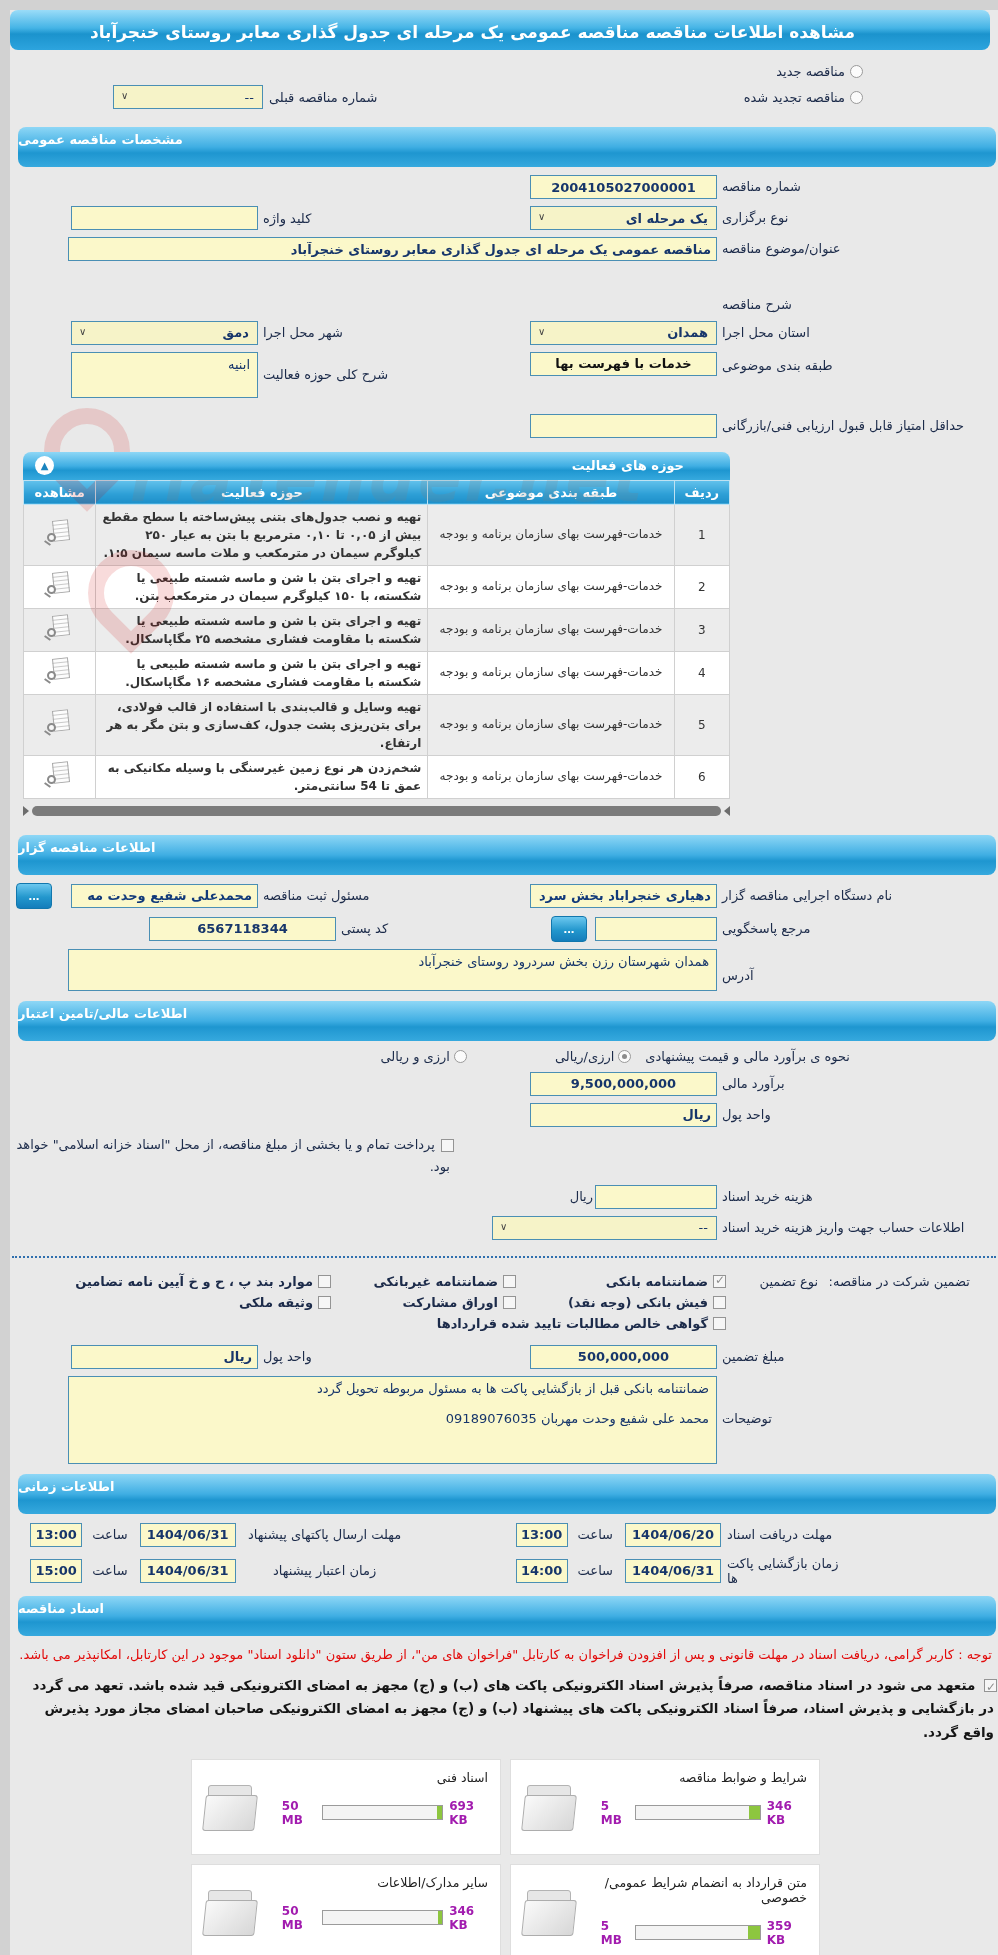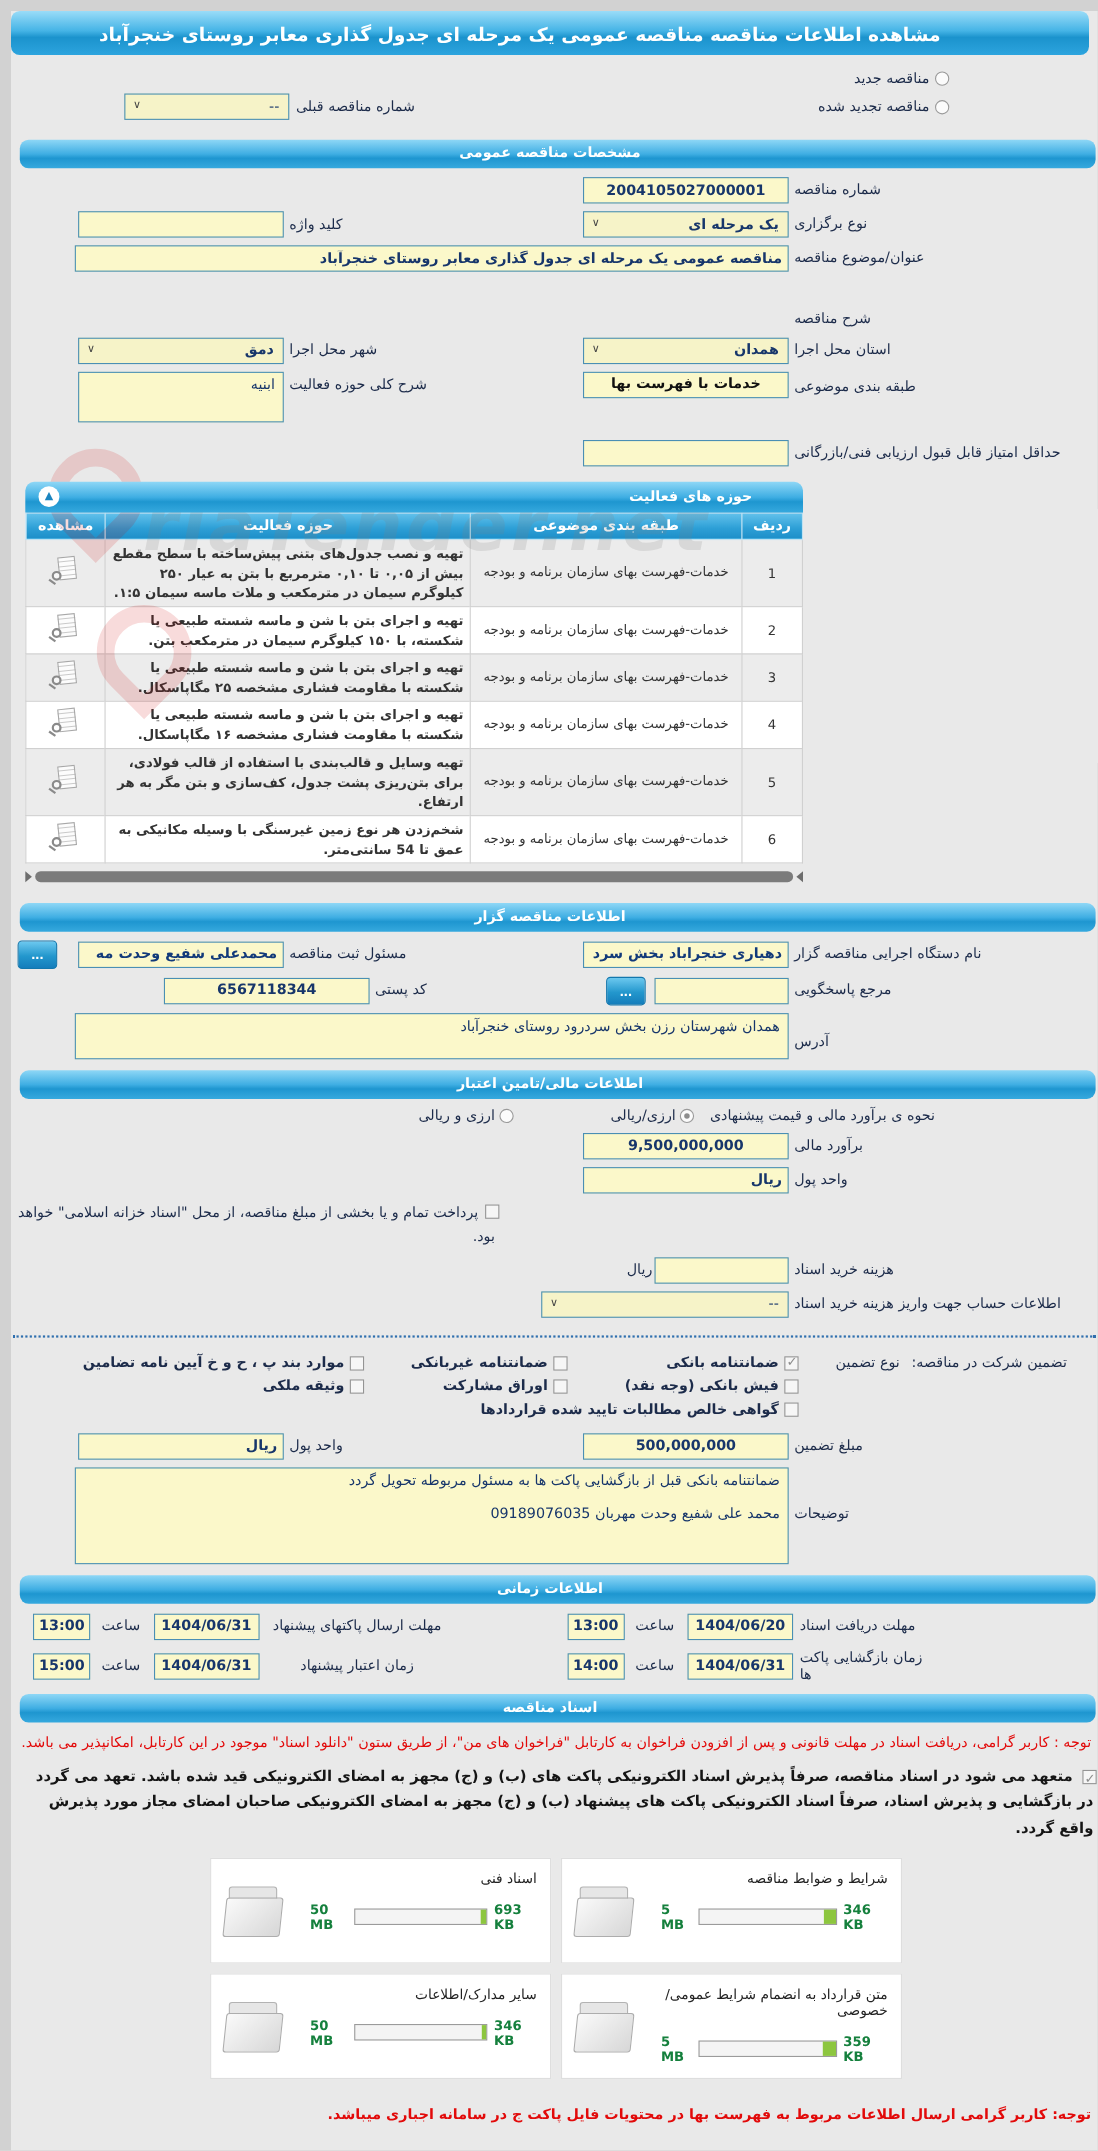--- a/index.html
+++ b/index.html
@@ -8,24 +8,24 @@
   .page { position:relative; margin-left:10px; margin-top:10px; background:#e9e9e9; min-height:1945px; overflow:hidden; }
 
   
   .titlebar{
     margin-right:8px; height:40px; border-radius:8px;
     background:linear-gradient(to bottom,#9adcf8 0%,#45b4e6 45%,#1b93cd 60%,#2da4de 100%);
     color:#fff; font-weight:bold; font-size:17px; line-height:44px;
     padding-right:135px; text-align:right; white-space:nowrap; overflow:hidden;
   }
   .secbar{
-    margin:10px 2px 8px 8px; height:26px; border-radius:8px; position:relative;
+    margin:10px 2px 8px 8px; height:40px; border-radius:8px; position:relative;
     background:linear-gradient(to bottom,#8ed7f6 0%,#3faee3 50%,#1e96d0 65%,#36a9de 100%);
     color:#fff; font-weight:bold; font-size:13px; line-height:26px;
-    padding-right:14px; text-align:center;
+    padding-right:14px; text-align:left;
   }
 
   
   .frow { display:flex; align-items:center; margin:7px 0; position:relative; }
   .lbl  { flex:0 0 281px; text-align:left; padding-left:5px; font-size:13px; color:#1c2b4a; line-height:1.35; }
   .lbl2 { flex:0 0 272px; text-align:left; padding-left:5px; font-size:13px; color:#1c2b4a; }
   .inp  { width:187px; height:24px; background:#FBF8CA; border:1px solid #4A8FB4;
           font-family:inherit; font-weight:bold; color:#17366b; font-size:13px; text-align:center; }
   .inp.right { text-align:right; padding:0 5px; }
   .inp.wide  { width:649px; }
@@ -108,21 +108,21 @@
   .hourlbl { padding:0 12px 0 10px; }
 
   
   .notice { color:#e20a0a; font-size:13px; text-align:right; margin:8px 6px; line-height:1.7; }
   .pledge { font-size:13.5px; font-weight:bold; color:#151515; text-align:right; margin:4px 4px 14px 8px; line-height:1.75; }
   .pledge .cb { margin-left:4px; margin-right:-3px; }
   .files { display:flex; flex-wrap:wrap; width:636px; gap:9px; margin:14px 178px 10px 0; }
   .fbox { width:310px; height:96px; background:#fff; border:1px solid #dedede; padding:10px 12px 8px; display:flex; }
   .fcontent { flex:1; display:flex; flex-direction:column; }
   .flabel { font-size:12.5px; color:#222; text-align:right; margin-bottom:14px; }
-  .fprog { display:flex; align-items:center; font-size:12px; font-weight:bold; color:#15803d; direction:ltr; justify-content:flex-end;margin-left:29px; }
+  .fprog { display:flex; align-items:center; font-size:12px; font-weight:bold; color:#a21caf; direction:ltr; justify-content:flex-end;margin-left:29px; }
   .pbar { width:148px; height:15px; border:1px solid #9b9b9b; background:#f4f4f4; margin:0 6px; position:relative; }
   .pfill { position:absolute; left:0; top:0; bottom:0; background:#8DC63F; }
   .folder { position:relative; width:56px; height:46px; margin-right:2px; align-self:center; }
   .folder .back { position:absolute; top:0; left:4px; width:44px; height:12px; background:#e6e6e6; border:1px solid #b3b3b3; border-radius:3px 3px 0 0; }
   .folder .front{ position:absolute; bottom:0; left:0; width:52px; height:36px;
                   background:linear-gradient(135deg,#fafafa,#d7d7d7); border:1px solid #adadad; border-radius:3px; transform:skewX(-6deg); }
 
   
   .wm-pin { position:absolute; width:86px; height:86px; border:16px solid #cc0000; opacity:.14;
             border-radius:50% 50% 50% 0; transform:rotate(-45deg); }
@@ -195,21 +195,21 @@
     <span class="lbl2">شهر محل اجرا</span>
     <span class="sel">
       <span style="font-weight:bold">دمق</span>
       <span class="chev">∨</span>
     </span>
   </div>
 
   <div class="frow" style="align-items:flex-start">
     <span class="lbl" style="margin-top:5px">طبقه بندی موضوعی</span>
     <input class="inp" style="color: rgb(17, 17, 17);" readonly="" value="خدمات با فهرست بها">
-    <span class="lbl2" style="margin-top:5px">شرح کلی حوزه فعالیت</span>
+    <span class="lbl2" style="margin-top:15px">شرح کلی حوزه فعالیت</span>
     <div class="ta" style="width:187px;min-height:46px">ابنیه</div>
   </div>
 
   <div class="frow" style="margin-top:16px">
     <span class="lbl">حداقل امتیاز قابل قبول ارزیابی فنی/بازرگانی</span>
     <input class="inp" readonly="" value="" style="">
   </div>
 
   <div class="tblbar">
     <span>حوزه های فعالیت</span>

